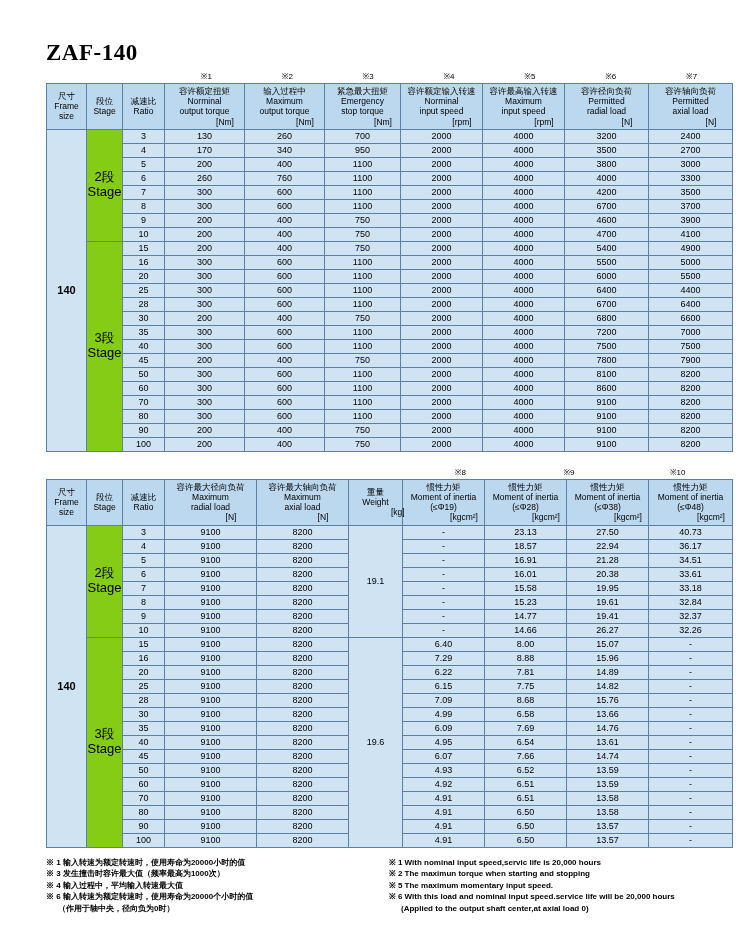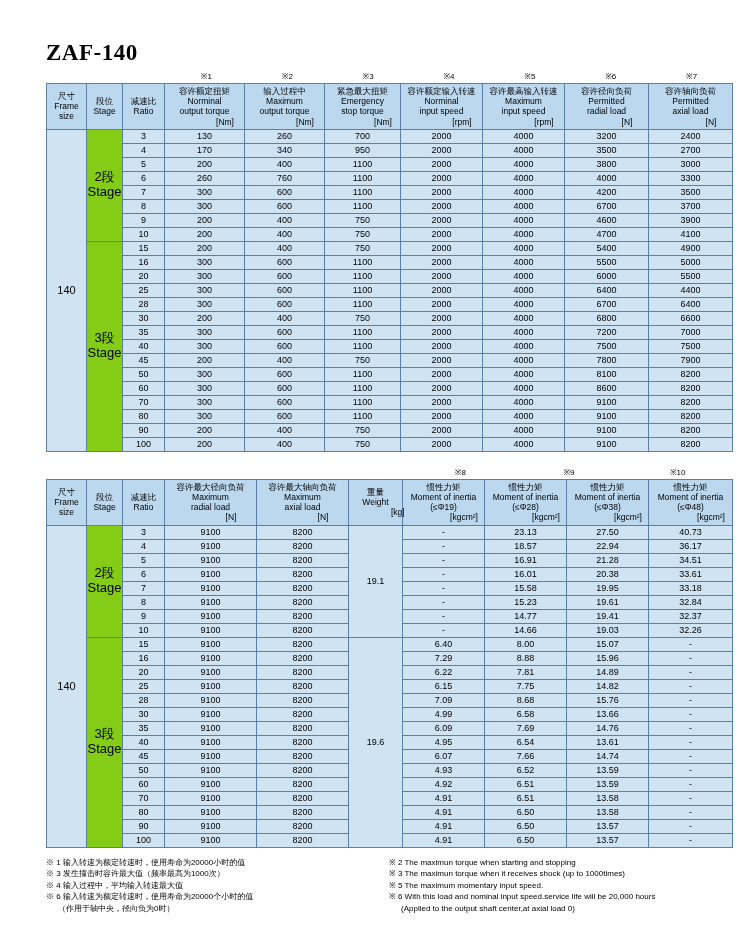--- a/index.html
+++ b/index.html
@@ -38,32 +38,32 @@
   .hdr td{
     background:#bcd8ee;
     font-size:8.5px;
     padding:2px 1px;
     line-height:1.2;
   }
   .hdr td .cn{display:block;font-size:8.5px;}
   .hdr td .en{display:block;font-size:8.5px;}
   .hdr td .un{display:block;font-size:8.5px;margin-left:41px;}
   .body td{height:13px;}
-  .framecell{font-size:11px;background:#cfe3f3;}
+  .framecell{font-size:11px;background:#cfe3f3;font-weight:bold;}
   .stagecell{font-size:13px;background:#84cc16;}
   .tbl1{width:686px;margin-bottom:14px;}
   .tbl2{width:686px;}
   .footnotes{
     display:flex;
     margin-top:9px;
     font-size:8px;
     line-height:1.45;
   }
   .fn-col{width:50%;padding-right:6px;box-sizing:border-box;}
-  .fn-line{white-space:nowrap;}
+  .fn-line{white-space:nowrap;font-weight:bold;}
   .fn-indent{padding-left:12px;}
 </style>
 </head>
 <body>
 
 <div class="page">
 
   <h1 class="title">ZAF-140</h1>
 
   <div class="note-row">
@@ -528,21 +528,21 @@
           <td>14.77</td>
           <td>19.41</td>
           <td>32.37</td>
         </tr>
         <tr class="body">
           <td>10</td>
           <td>9100</td>
           <td>8200</td>
           <td>-</td>
           <td>14.66</td>
-          <td>19.03</td>
+          <td>26.27</td>
           <td>32.26</td>
         </tr>
         <tr class="body">
           <td class="stagecell" rowspan="15"><span>3段</span><br><span>Stage</span></td>
           <td>15</td>
           <td>9100</td>
           <td>8200</td>
           <td rowspan="15">19.6</td>
           <td>6.40</td>
           <td>8.00</td>
@@ -680,21 +680,21 @@
 
   <div class="footnotes">
     <div class="fn-col" id="fn-cn">
         <div class="fn-line">※ 1 输入转速为额定转速时，使用寿命为20000小时的值</div>
         <div class="fn-line">※ 3 发生撞击时容许最大值（频率最高为1000次）</div>
         <div class="fn-line">※ 4 输入过程中，平均输入转速最大值</div>
         <div class="fn-line">※ 6 输入转速为额定转速时，使用寿命为20000个小时的值</div>
         <div class="fn-line fn-indent">（作用于轴中央，径向负为0时）</div>
       </div>
     <div class="fn-col" id="fn-en">
+        <div class="fn-line">※ 1 With nominal input speed,servic life is 20,000 hours</div>
         <div class="fn-line">※ 2 The maximun torque when starting and stopping</div>
-        <div class="fn-line">※ 3 The maximun torque when it receives shock (up to 1000times)</div>
         <div class="fn-line">※ 5 The maximum momentary input speed.</div>
         <div class="fn-line">※ 6 With this load and nominal input speed.service life will be 20,000 hours</div>
         <div class="fn-line fn-indent">(Applied to the output shaft center,at axial load 0)</div>
       </div>
   </div>
 
 </div>
 
 </body></html>

